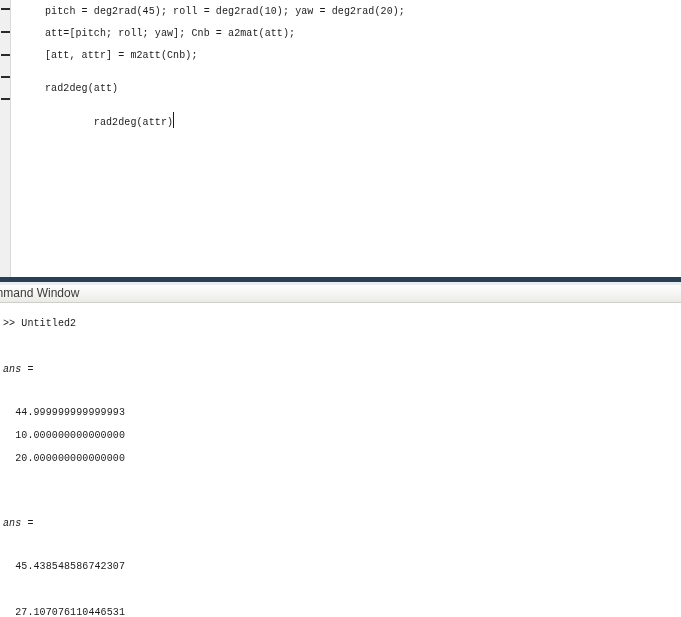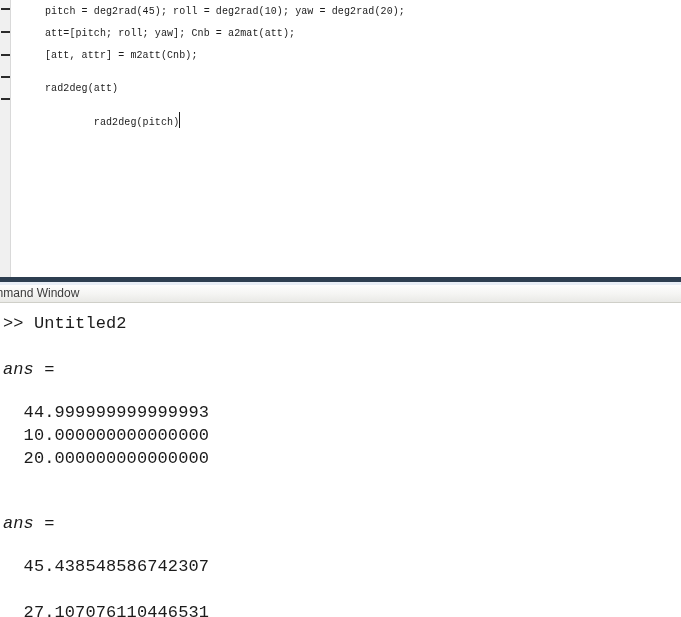--- a/index.html
+++ b/index.html
@@ -137,21 +137,21 @@
     background: #ffffff;
     overflow: hidden;
   }
 
   .cmd-line {
     position: absolute;
     height: 23px;
     line-height: 23px;
     white-space: pre;
     font-family: "Liberation Mono", "DejaVu Sans Mono", monospace;
-    font-size: 17px;
+    font-size: 10px;
     color: #1b1b1b;
     letter-spacing: 0.1px;
   }
 
   .cmd-prompt { left: 3px; }
   .cmd-ans    { left: 3px; font-style: italic; }
   .cmd-value  { left: 3px; }
 </style>
 </head>
 <body>
@@ -167,21 +167,21 @@
       <div class="fold-dash" style="top:76px;"></div>
       <div class="fold-dash" style="top:98px;"></div>
     </div>
 
     <div class="editor-surface">
       <div class="code-line" style="top:0px;">pitch = deg2rad(45); roll = deg2rad(10); yaw = deg2rad(20);</div>
       <div class="code-line" style="top:22px;">att=[pitch; roll; yaw]; Cnb = a2mat(att);</div>
       <div class="code-line" style="top:44px;">[att, attr] = m2att(Cnb);</div>
       <div class="code-line" style="top:66px;margin-top:11px;">rad2deg(att)</div>
       <div class="code-line" style="top:88px;">
-        <span>rad2deg(pitch)</span><span class="caret"></span>
+        <span>rad2deg(attr)</span><span class="caret"></span>
       </div>
     </div>
 
   </div>
 
   <div class="splitter"></div>
   <div class="splitter-under"></div>
 
   <div class="cmd-pane">
 

